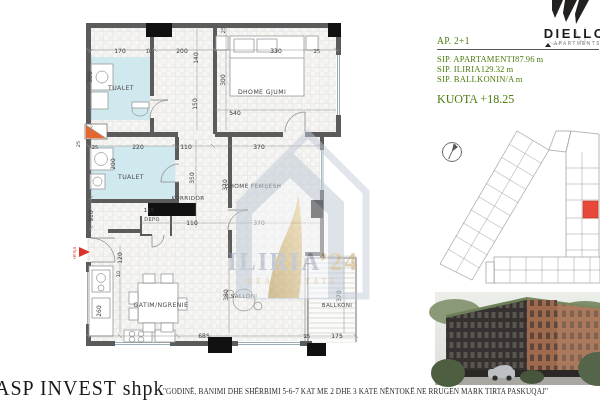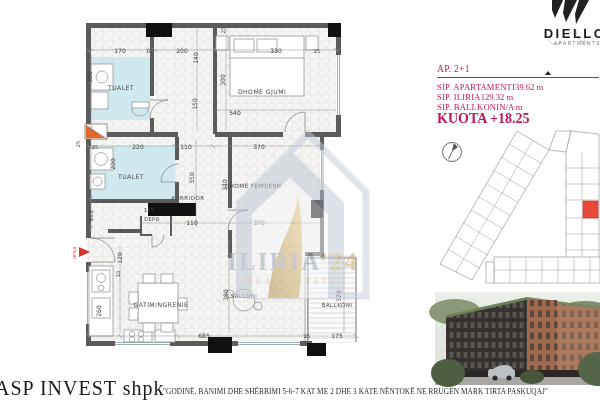--- a/index.html
+++ b/index.html
@@ -5,30 +5,30 @@
   html,body{margin:0;padding:0;background:#888;}
   .page{position:relative;width:600px;height:400px;background:#ffffff;overflow:hidden;
         font-family:"Liberation Serif", serif;}
   svg{position:absolute;left:0;top:0;}
   
   .brand{position:absolute;left:536px;top:0;width:90px;text-align:center;}
   .brand .name{font-family:"Liberation Sans",sans-serif;font-weight:bold;font-size:13px;
                letter-spacing:2.5px;color:#1b1b1b;line-height:13px;}
   .brand .tagline{font-family:"Liberation Sans",sans-serif;font-size:4.6px;
                   letter-spacing:1.6px;color:#777;margin-top:1px;}
-  .panel{position:absolute;left:437px;top:64px;width:162px;color:#be185d;}
+  .panel{position:absolute;left:437px;top:36px;width:162px;color:#4d7c0f;}
   .panel .apcode{font-size:9.5px;letter-spacing:.3px;}
   .panel .rule{border:none;border-top:1px solid #555;margin:3px 0 4px 0;}
   .rule-marker{position:absolute;left:108px;top:7px;width:0;height:0;
                border-left:3px solid transparent;border-right:3px solid transparent;
                border-bottom:4px solid #222;}
   .spec-row{display:flex;justify-content:flex-start;font-size:8.6px;line-height:10px;}
   .spec-row .lbl{letter-spacing:.2px;}
   .spec-row .val{text-align:right;}
-  .kuota,.kati{font-size:14px;line-height:10px;margin-top:2px;white-space:pre;font-weight:bold;}
+  .kuota,.kati{font-size:12px;line-height:10px;margin-top:10px;white-space:pre;}
   
   .developer{position:absolute;left:-5px;top:377px;font-size:20px;letter-spacing:1px;
              color:#1a1a1a;white-space:nowrap;}
   .caption{position:absolute;left:163px;top:387px;width:437px;font-size:7.3px;
            color:#2a2a2a;white-space:nowrap;overflow:hidden;letter-spacing:.1px;}
 </style>
 </head>
 <body>
 
 <div class="page">
@@ -322,21 +322,21 @@
     <div class="name">DIELLON</div>
     <div class="tagline">APARTMENTS 2</div>
   </div>
 
   <div class="panel">
     <div class="rule-marker"></div>
     <div class="apcode">AP. 2+1</div>
     <hr class="rule">
     <div class="spec-row">
       <span class="lbl">SIP. APARTAMENTI</span>
-      <span class="val">39.62 m</span>
+      <span class="val">87.96 m</span>
     </div>
     <div class="spec-row">
       <span class="lbl">SIP. ILIRIA</span>
       <span class="val">129.32 m</span>
     </div>
     <div class="spec-row">
       <span class="lbl">SIP. BALLKONI</span>
       <span class="val">N/A m</span>
     </div>
     <div class="kuota">KUOTA +18.25</div>

